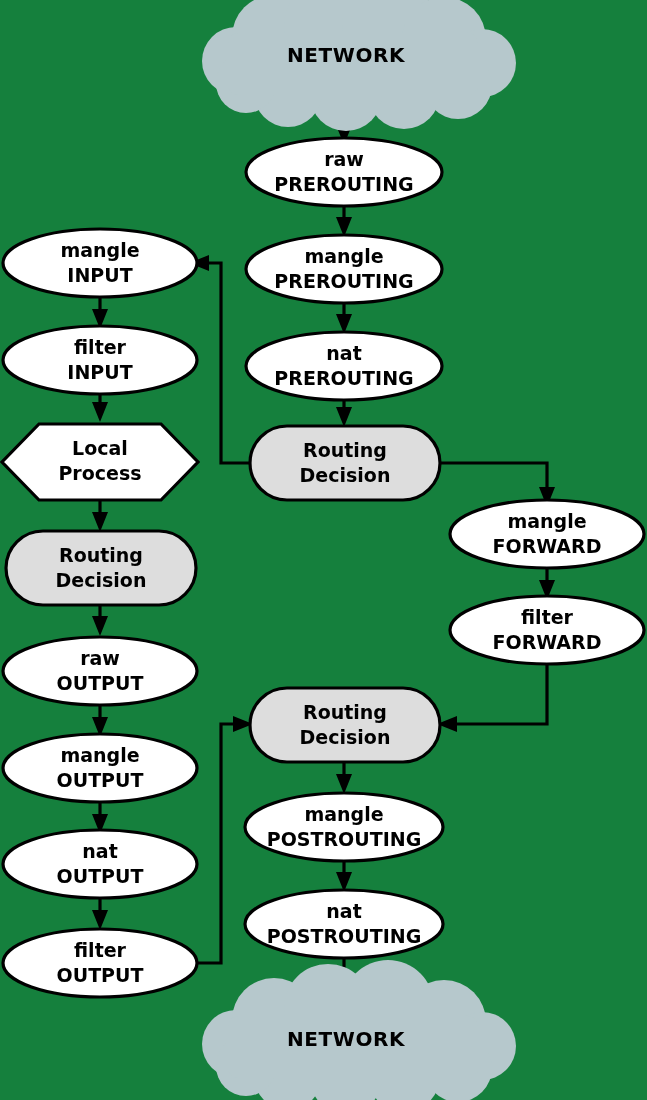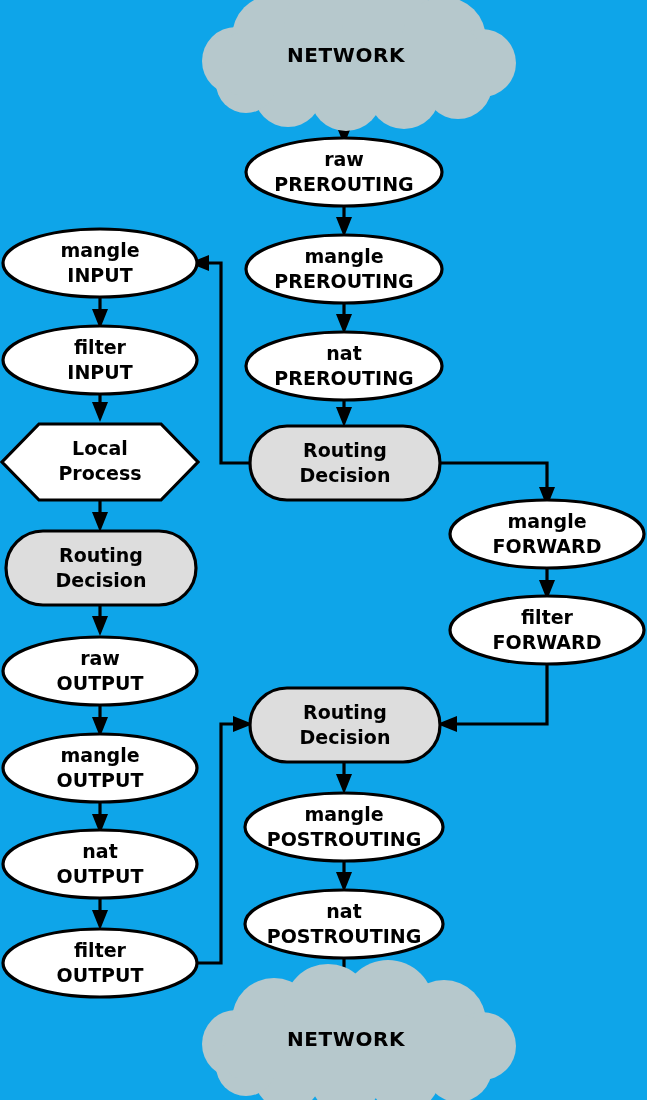--- a/index.html
+++ b/index.html
@@ -4,21 +4,21 @@
 <style>
   html, body {
     margin: 0;
     padding: 0;
     background: #ffffff;
   }
   #diagram-root {
     position: relative;
     width: 647px;
     height: 1100px;
-    background: #0ea5e9;
+    background: #15803d;
     font-family: "DejaVu Sans", "Liberation Sans", sans-serif;
     overflow: hidden;
   }
   svg#flow {
     display: block;
     width: 647px;
     height: 1100px;
   }
   .node-shape {
     stroke: #000000;

